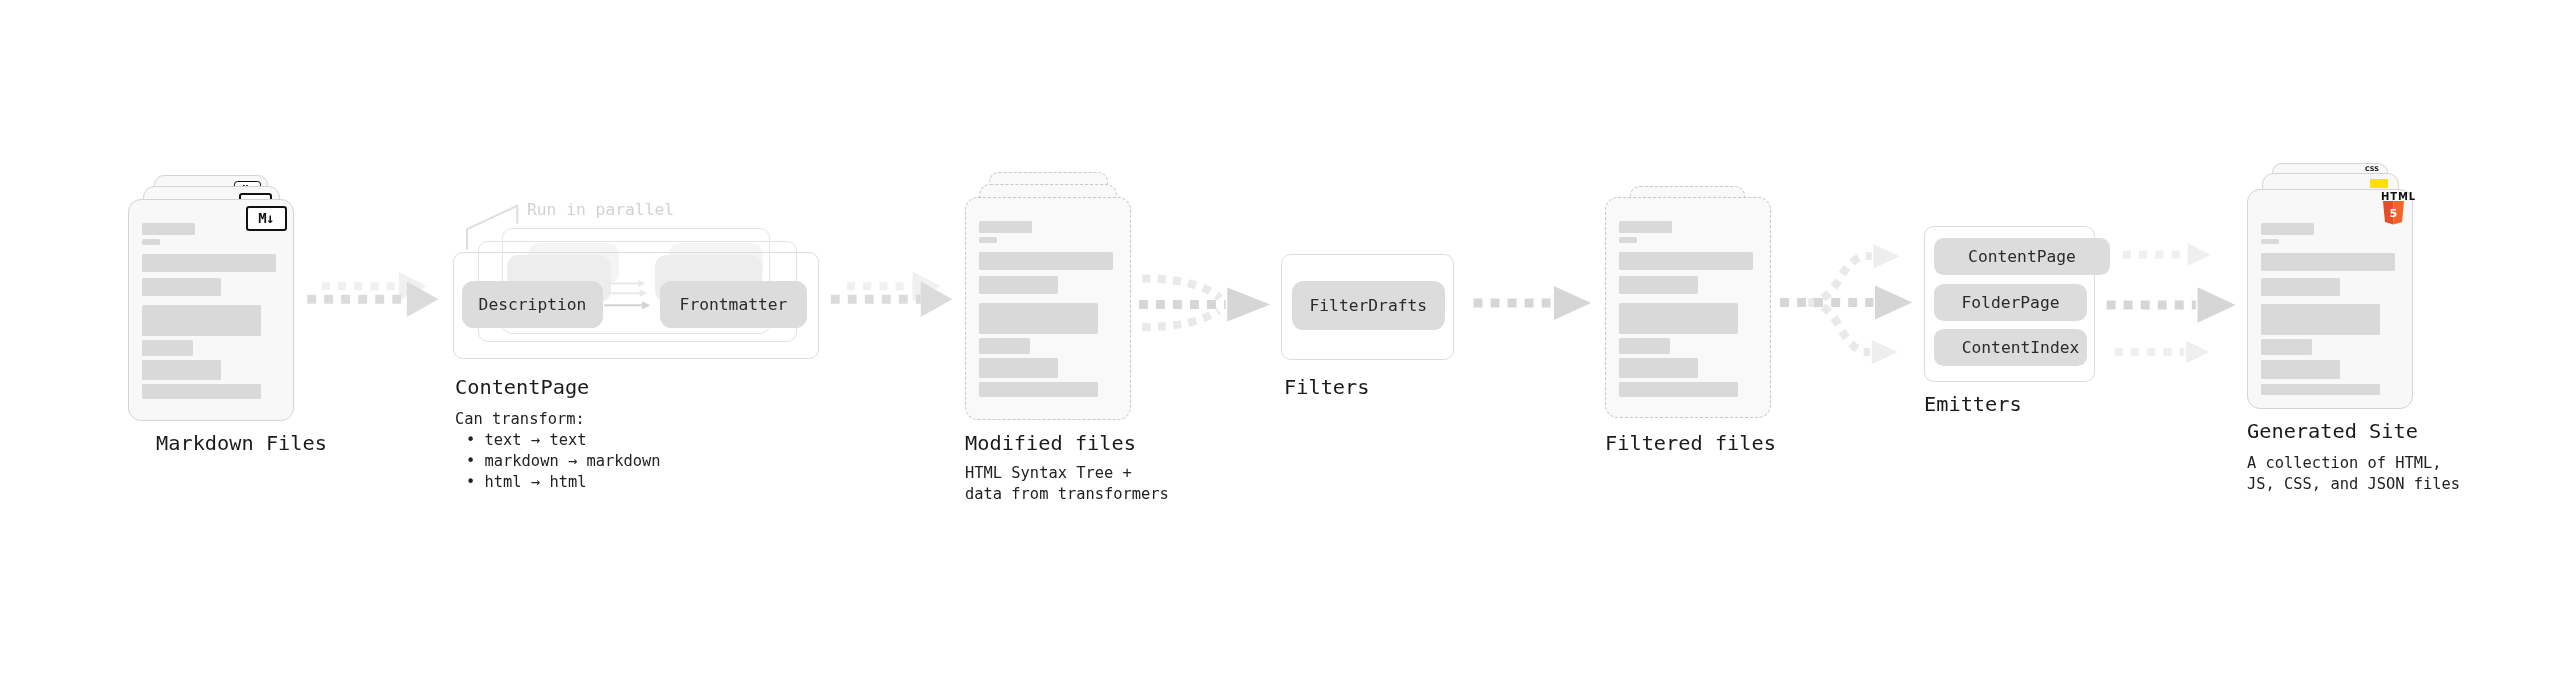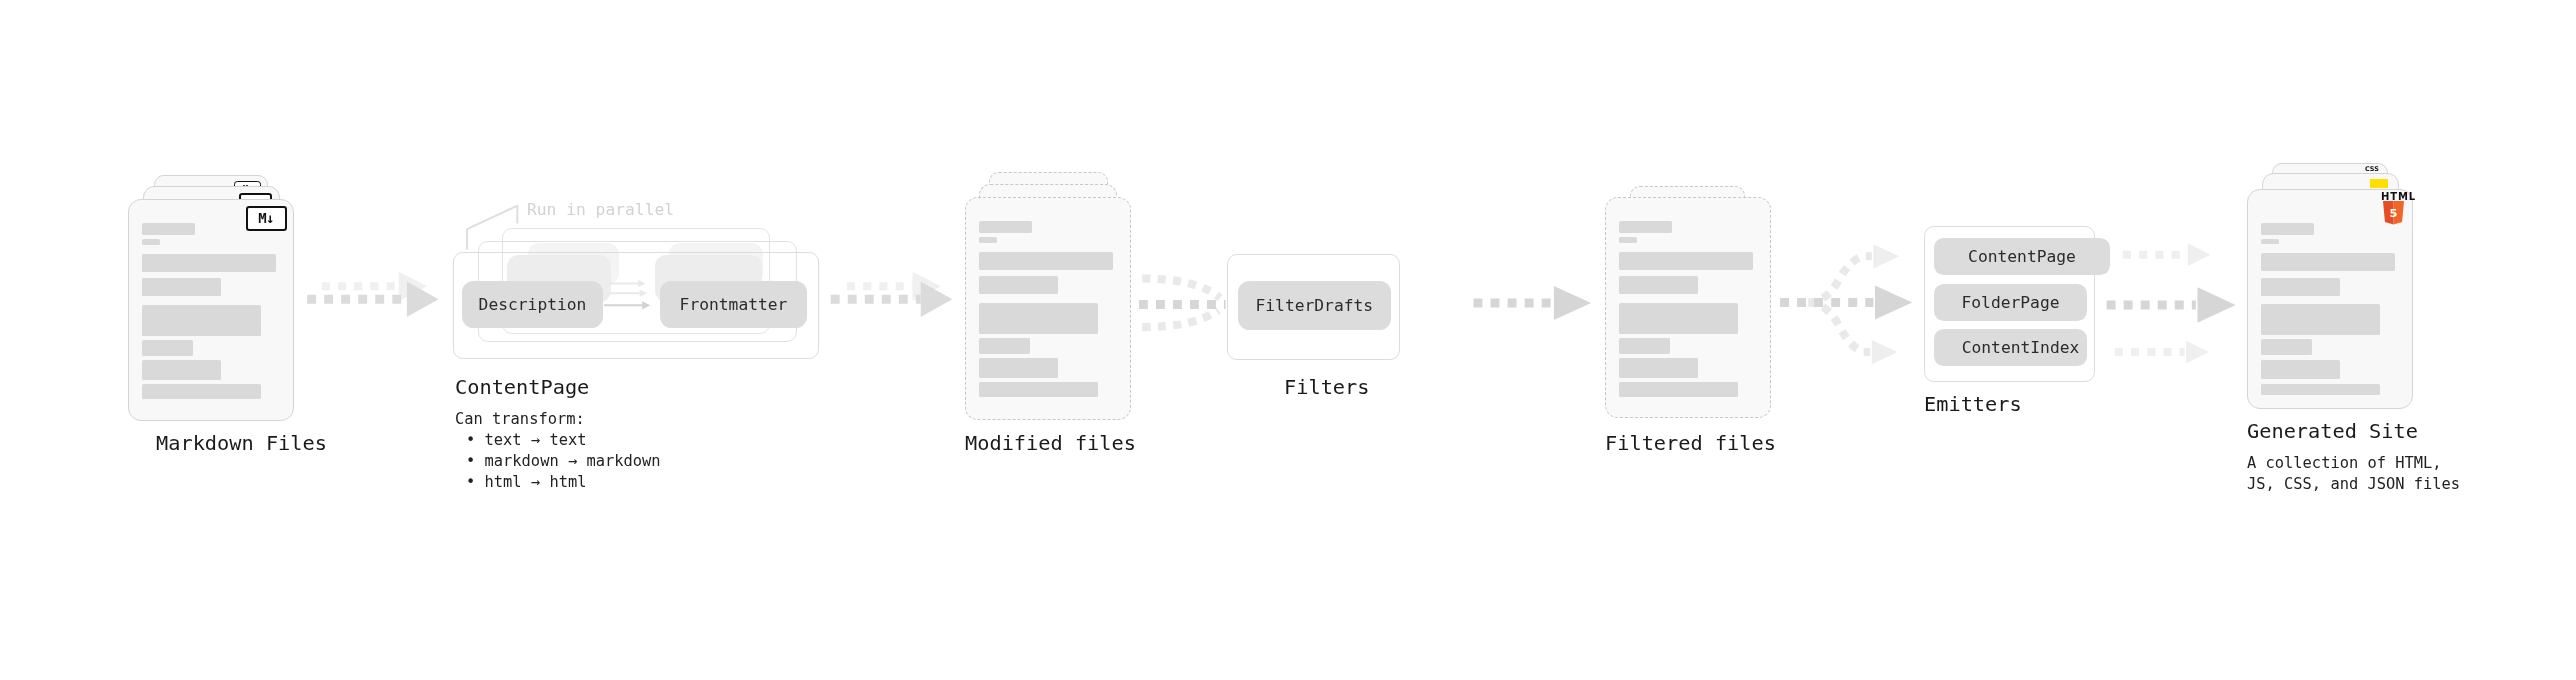--- a/index.html
+++ b/index.html
@@ -123,29 +123,31 @@
         <i class="b2"></i>
         <i class="b3"></i>
         <i class="b4"></i>
         <i class="b5"></i>
         <i class="b6"></i>
         <i class="b7"></i>
         <i class="b8"></i>
     </div>
   </div>
   <div class="stage-label" style="left:965px;top:431px;">Modified files</div>
+  <div class="stage-sub" style="left:965px;top:463px;">HTML Syntax Tree +
+data from transformers</div>
 
   <svg style="left:1134px;top:268px;" width="146" height="81" viewBox="0 0 180 100">
     <path d="M10,13 Q78,13 106,37" fill="none" stroke="#e9e9e9" stroke-width="10" stroke-dasharray="10 9"></path>
     <path d="M10,73 Q75,73 104,52" fill="none" stroke="#e9e9e9" stroke-width="10" stroke-dasharray="10 9"></path>
     <line x1="6" y1="45" x2="113" y2="45" stroke="#d6d6d6" stroke-width="11" stroke-dasharray="11 10"></line>
     <polygon points="115,24 115,66 168,45" fill="#d6d6d6"></polygon>
   </svg>
 
-  <div class="solid-box" style="left:1227px;top:254px;width:173px;height:106px;padding-left:28px;">
+  <div class="solid-box" style="left:1281px;top:254px;width:173px;height:106px;padding-left:28px;">
     <div class="pill" style="left:9.8px;top:26px;width:153px;height:49px;">FilterDrafts</div>
   </div>
   <div class="stage-label" style="left:1284px;top:375px;">Filters</div>
 
   <svg style="left:1467px;top:276px;" width="138" height="54" viewBox="0 0 170 66">
     <line x1="8" y1="33" x2="105" y2="33" stroke="#d6d6d6" stroke-width="11" stroke-dasharray="11 10"></line>
     <polygon points="107,12 107,54 153,33" fill="#d6d6d6"></polygon>
   </svg>
 
   <div class="file-card dashed" style="left:1630px;top:186px;width:115px;height:57px;border-radius:9.8px;"></div>

